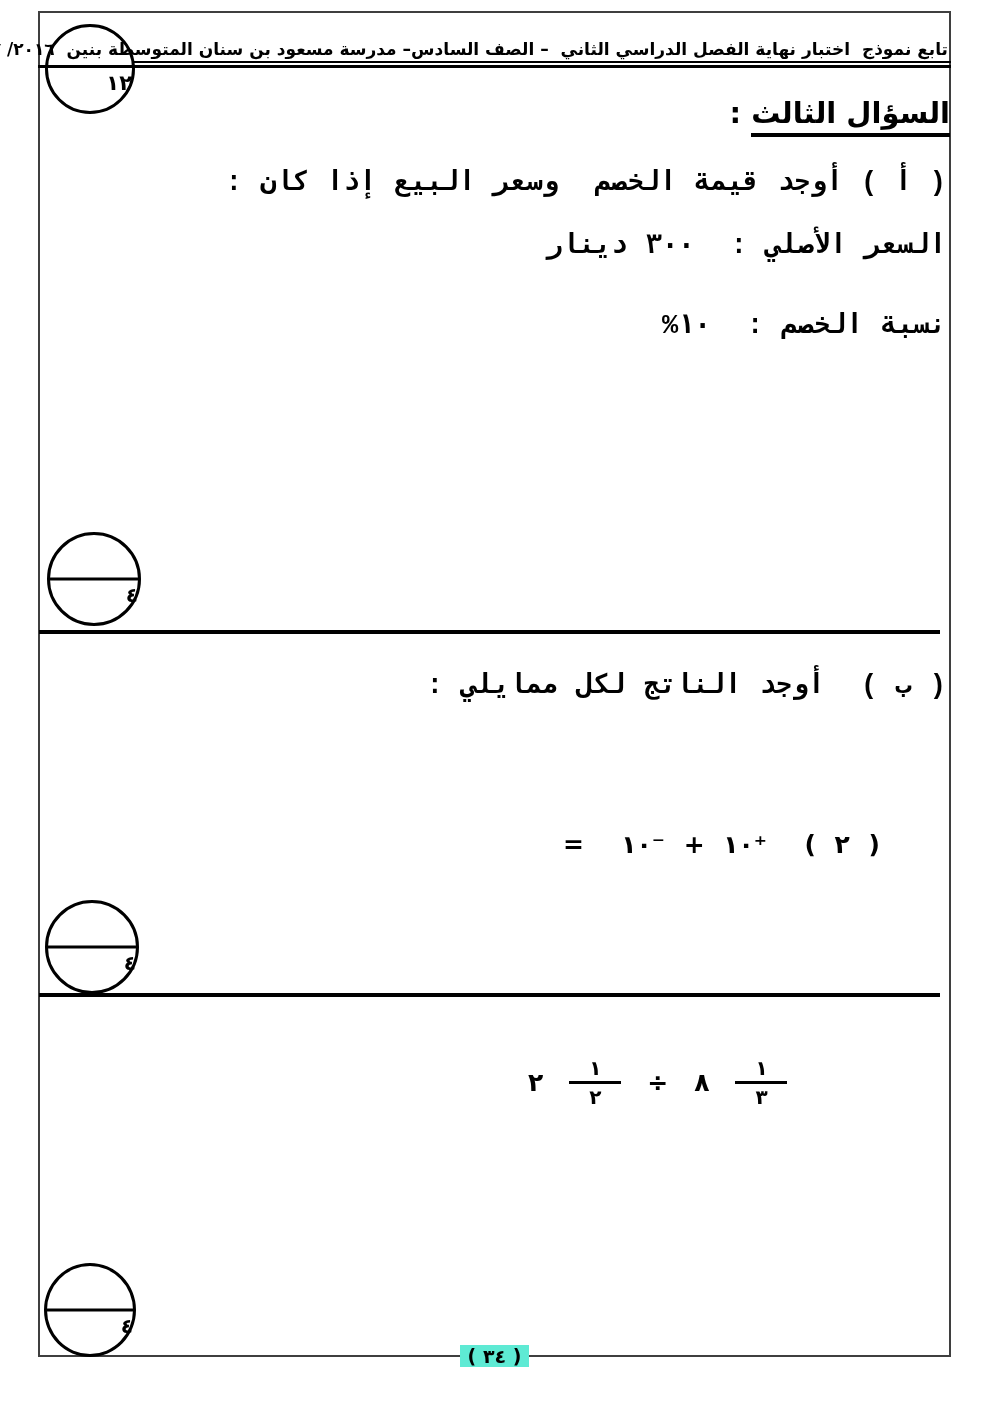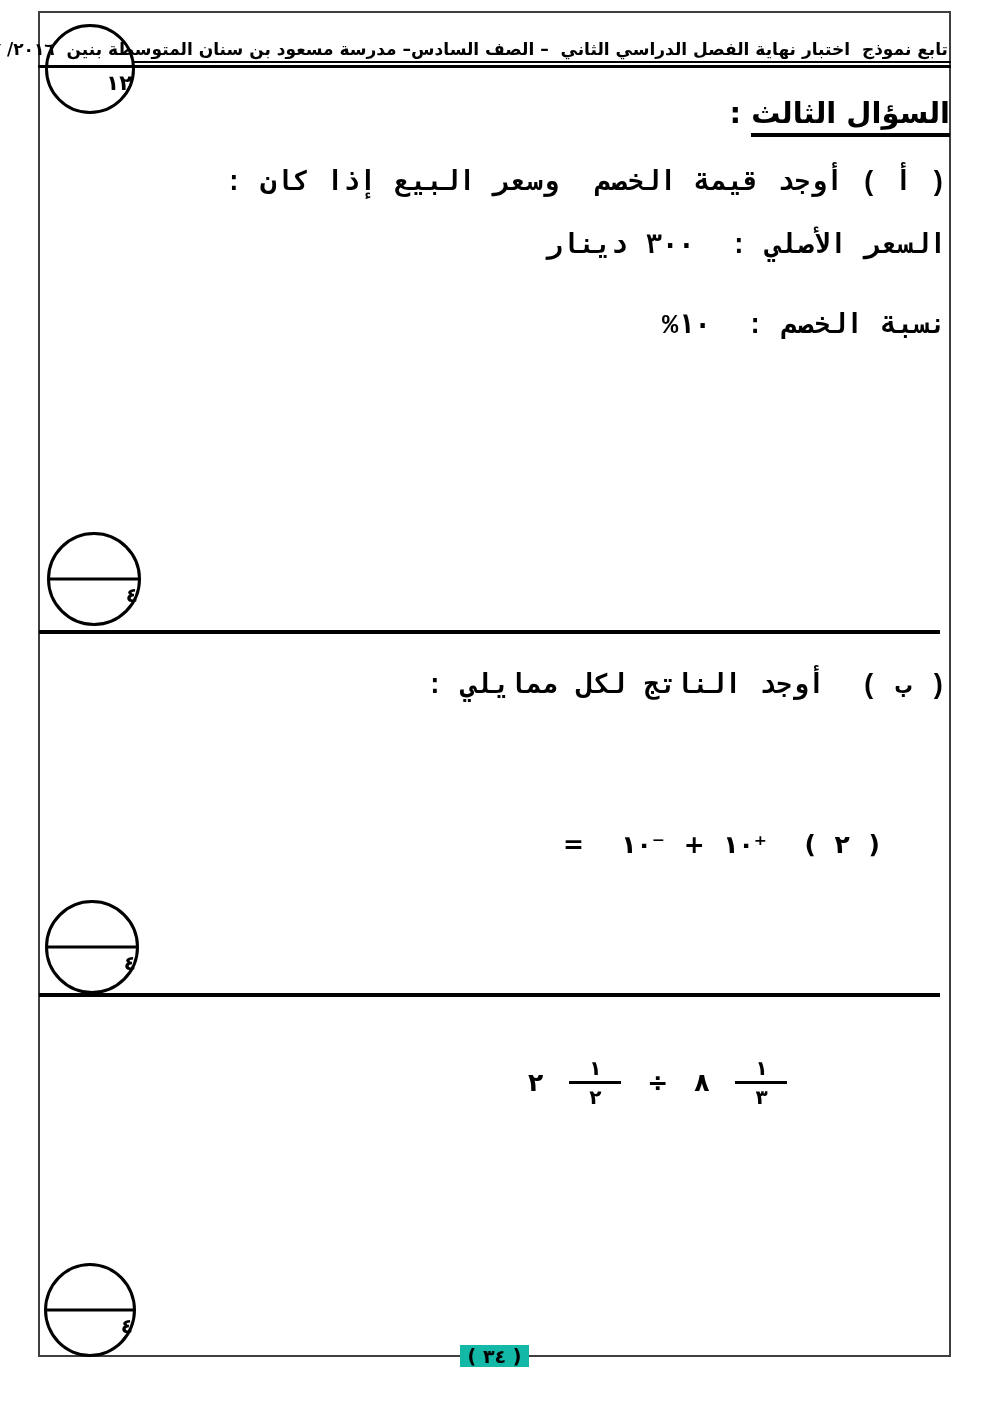--- a/index.html
+++ b/index.html
@@ -37,21 +37,21 @@
   .eq3{top:916px;}
   .c-prompt{position:absolute;right:142px;top:1009px;font-size:24px;line-height:38px;white-space:nowrap;}
   .expr{
     position:absolute;left:528px;top:1056px;display:flex;direction:ltr;align-items:center;gap:26px;
     font-size:25px;
   }
   .frac{display:inline-flex;flex-direction:column;align-items:center;line-height:1;}
   .frac .fnum,.frac .fden{font-size:20px;padding:2px 0;}
   .frac .fbar{width:52px;height:3px;background:#000;margin:1px 0;}
   .pnum-wrap{position:absolute;left:38px;width:913px;top:1343px;text-align:center;z-index:3;}
-  .pnum{background:#14b8a6;padding:0 8px;font-size:19px;line-height:26px;}
+  .pnum{background:#5eead4;padding:0 8px;font-size:19px;line-height:26px;}
 </style>
 </head>
 <body>
 
 <div class="page">
 
   <div class="border-rect"></div>
 
   <div class="rule rule-thick"></div>
   <div class="rule rule-thin"></div>

